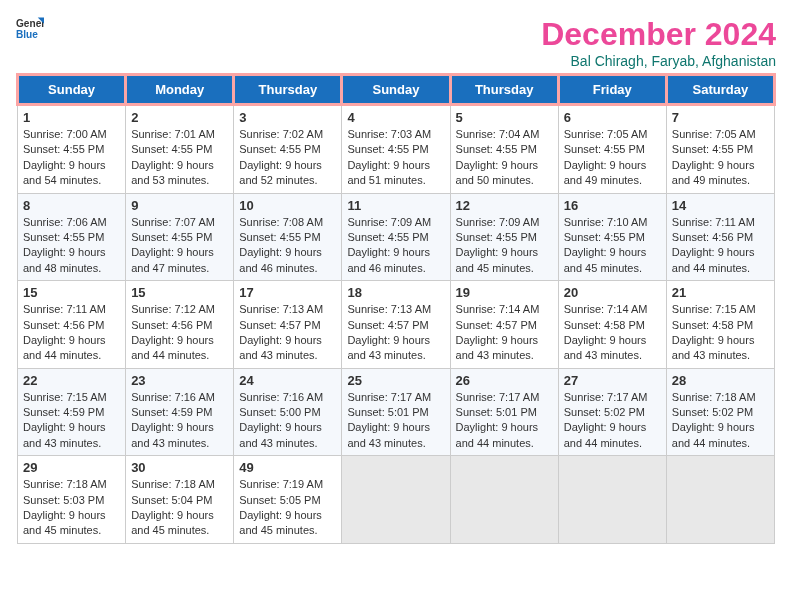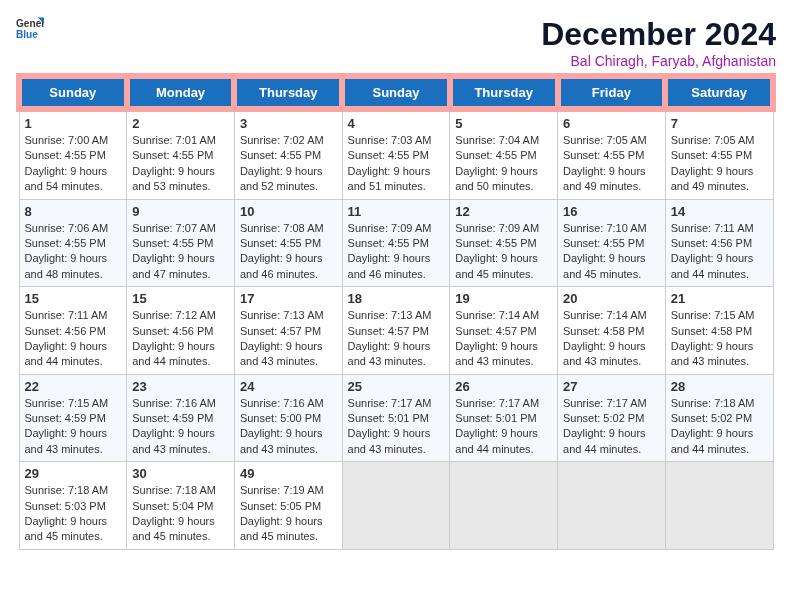--- a/index.html
+++ b/index.html
@@ -24,39 +24,39 @@
     .logo-icon {
       width: 28px;
       height: 28px;
     }
     .title-block {
       text-align: right;
     }
     .calendar-title {
       font-size: 32px;
       font-weight: bold;
-      color: #0f172a;
+      color: #ec4899;
     }
     .calendar-subtitle {
       font-size: 14px;
-      color: #a21caf;
+      color: #0f766e;
     }
     table {
       width: 100%;
       border-collapse: collapse;
       table-layout: fixed;
     }
     thead tr th {
       background-color: #1a6fbe;
       color: #fff;
       font-size: 13px;
       font-weight: bold;
       padding: 6px 4px;
       text-align: center;
-      border: 6px solid #fca5a5;
+      border: 3px solid #fca5a5;
     }
     tbody tr td {
       vertical-align: top;
       border: 1px solid #ccc;
       padding: 4px 5px;
       font-size: 10px;
       color: #333;
       background: #fff;
       height: 82px;
     }

